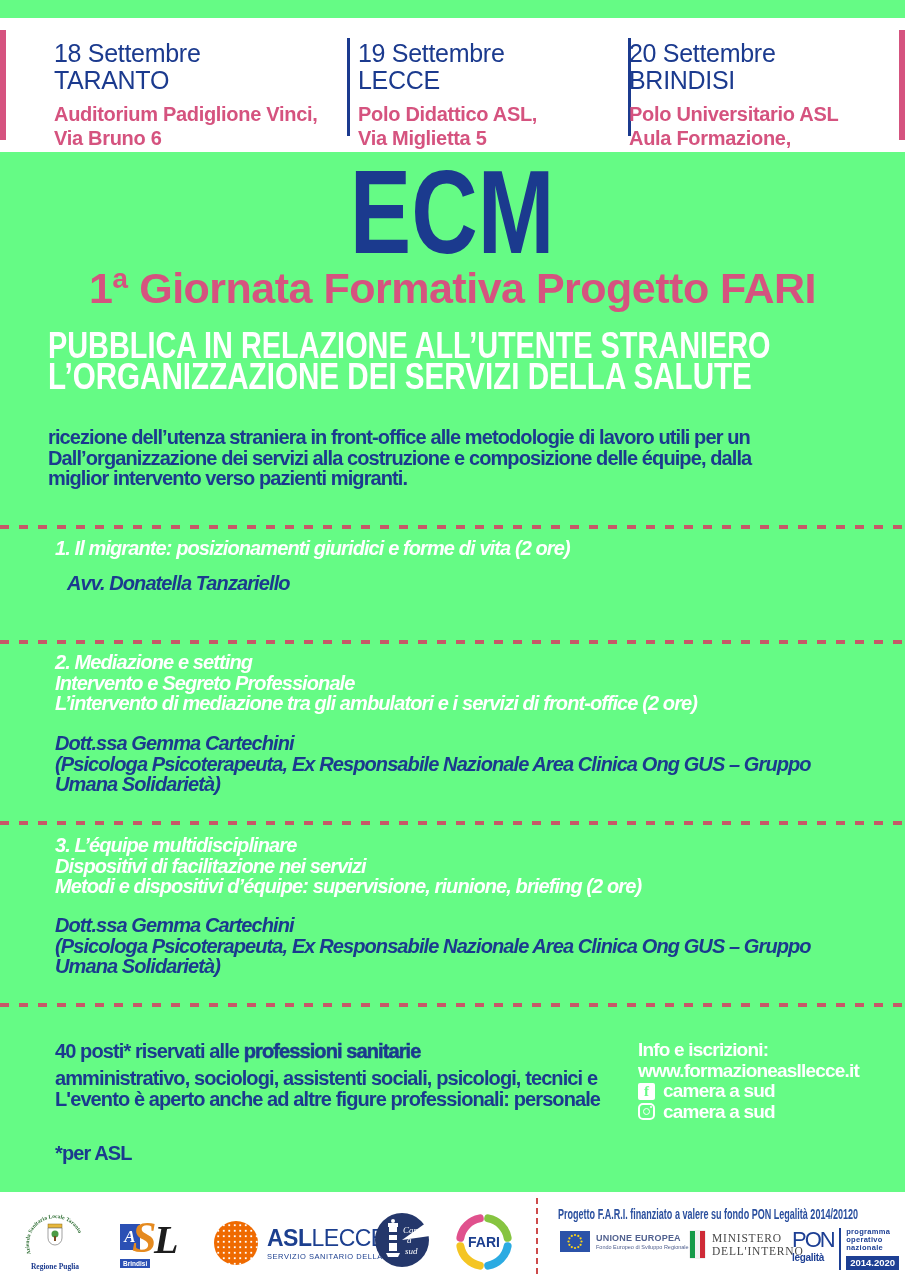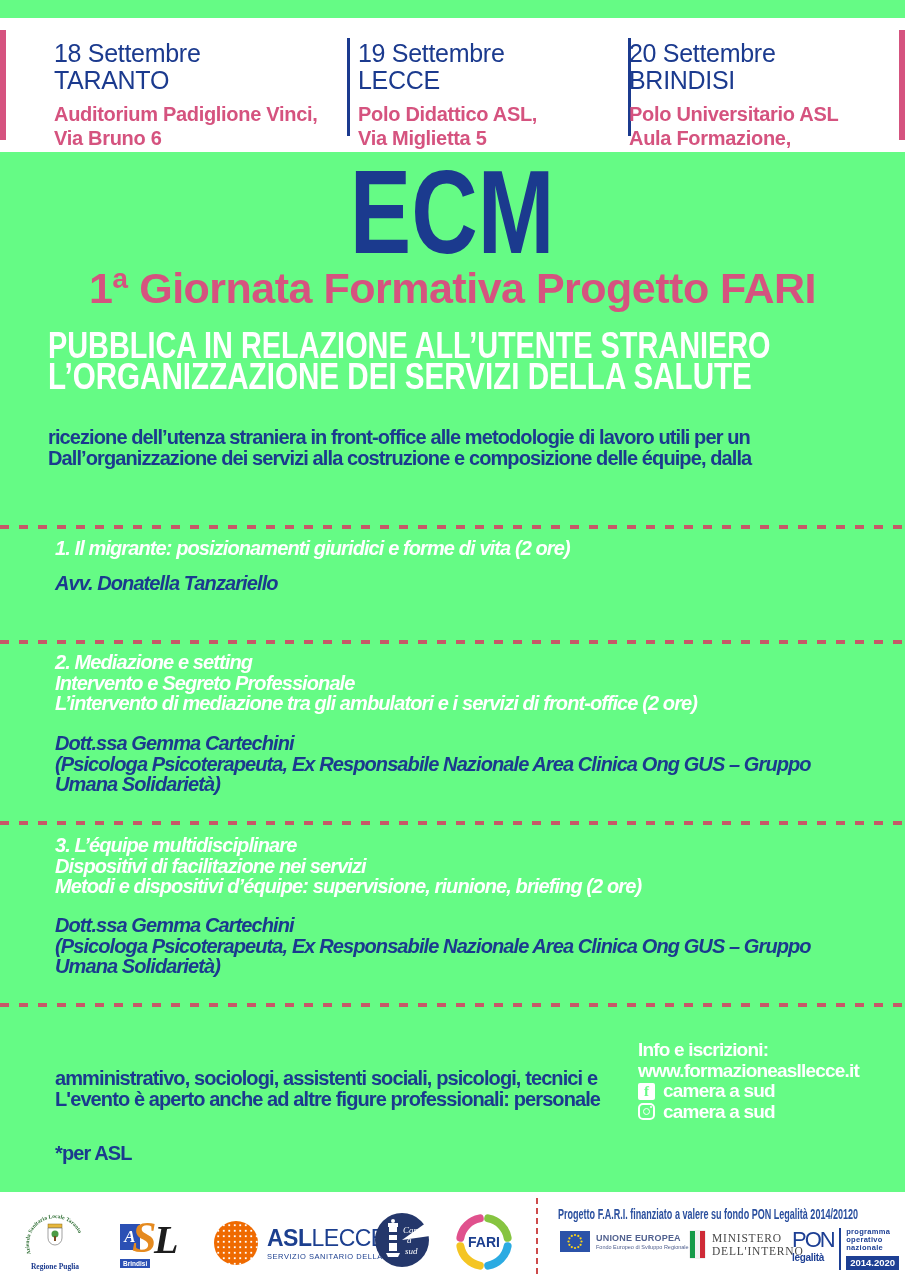--- a/index.html
+++ b/index.html
@@ -45,21 +45,21 @@
   .t-white{color:#fff;}
   .t-navy{color:var(--navy);}
   .intro{position:absolute;top:427px;left:48px;}
   .dash-line{position:absolute;left:0;width:905px;height:4px;
     background:repeating-linear-gradient(90deg,var(--dash) 0 9px,transparent 9px 19px);}
   .dash1{top:525px;}
   .dash2{top:640px;}
   .dash3{top:821px;}
   .dash4{top:1003px;}
   .sess{position:absolute;left:55px;font-style:italic;}
-  .s1t{top:538px;} .s1s{top:573px;}
+  .s1t{top:538px;} .s1s{top:573px;margin-left:12px;}
   .s2t{top:652px;} .s2s{top:733px;}
   .s3t{top:835px;} .s3s{top:915px;}
   
   .reg-seats{position:absolute;top:1041px;left:55px;}
   .reg-seats .heavy{-webkit-text-stroke:0.5px currentColor;}
   .reg-open{position:absolute;top:1068px;left:55px;}
   .reg-note{position:absolute;top:1143px;left:55px;}
   .info-block{position:absolute;top:1040px;left:638px;color:#fff;}
   .info-line{font-size:19px;font-weight:bold;line-height:20.5px;letter-spacing:-0.8px;white-space:nowrap;color:#fff;}
   .social-row{display:flex;align-items:center;gap:8px;height:20.5px;}
@@ -142,20 +142,21 @@
   <div class="title-pink">1ª Giornata Formativa Progetto FARI</div>
 
   <div class="heading">
     <div class="h-line hl2"><span>PUBBLICA IN RELAZIONE ALL’UTENTE STRANIERO</span></div>
     <div class="h-line hl1"><span>L’ORGANIZZAZIONE DEI SERVIZI DELLA SALUTE</span></div>
   </div>
 
   <div class="intro">
     <div class="body-line t-navy">ricezione dell’utenza straniera in front-office alle metodologie di lavoro utili per un</div>
     <div class="body-line t-navy">Dall’organizzazione dei servizi alla costruzione e composizione delle équipe, dalla</div>
+    <div class="body-line t-navy">miglior intervento verso pazienti migranti.</div>
   </div>
 
   <div class="dash-line dash1"></div>
 
   <div class="sess s1t">
     <div class="body-line t-white">1. Il migrante: posizionamenti giuridici e forme di vita (2 ore)</div>
   </div>
   <div class="sess s1s">
     <div class="body-line t-navy">Avv. Donatella Tanzariello</div>
   </div>
@@ -181,20 +182,23 @@
     <div class="body-line t-white">Metodi e dispositivi d’équipe: supervisione, riunione, briefing (2 ore)</div>
   </div>
   <div class="sess s3s">
     <div class="body-line t-navy">Dott.ssa Gemma Cartechini</div>
     <div class="body-line t-navy">(Psicologa Psicoterapeuta, Ex Responsabile Nazionale Area Clinica Ong GUS – Gruppo</div>
     <div class="body-line t-navy">Umana Solidarietà)</div>
   </div>
 
   <div class="dash-line dash4"></div>
 
+  <div class="reg-seats body-line t-navy">
+    <span>40 posti* riservati alle </span><span class="heavy">professioni sanitarie</span>
+  </div>
   <div class="reg-open">
     <div class="body-line t-navy">amministrativo, sociologi, assistenti sociali, psicologi, tecnici e</div>
     <div class="body-line t-navy">L'evento è aperto anche ad altre figure professionali: personale</div>
   </div>
   <div class="reg-note body-line t-navy">*per ASL</div>
 
   <div class="info-block">
     <div class="info-line">Info e iscrizioni:</div>
     <div class="info-line">www.formazioneasllecce.it</div>
     <div class="social-row">

